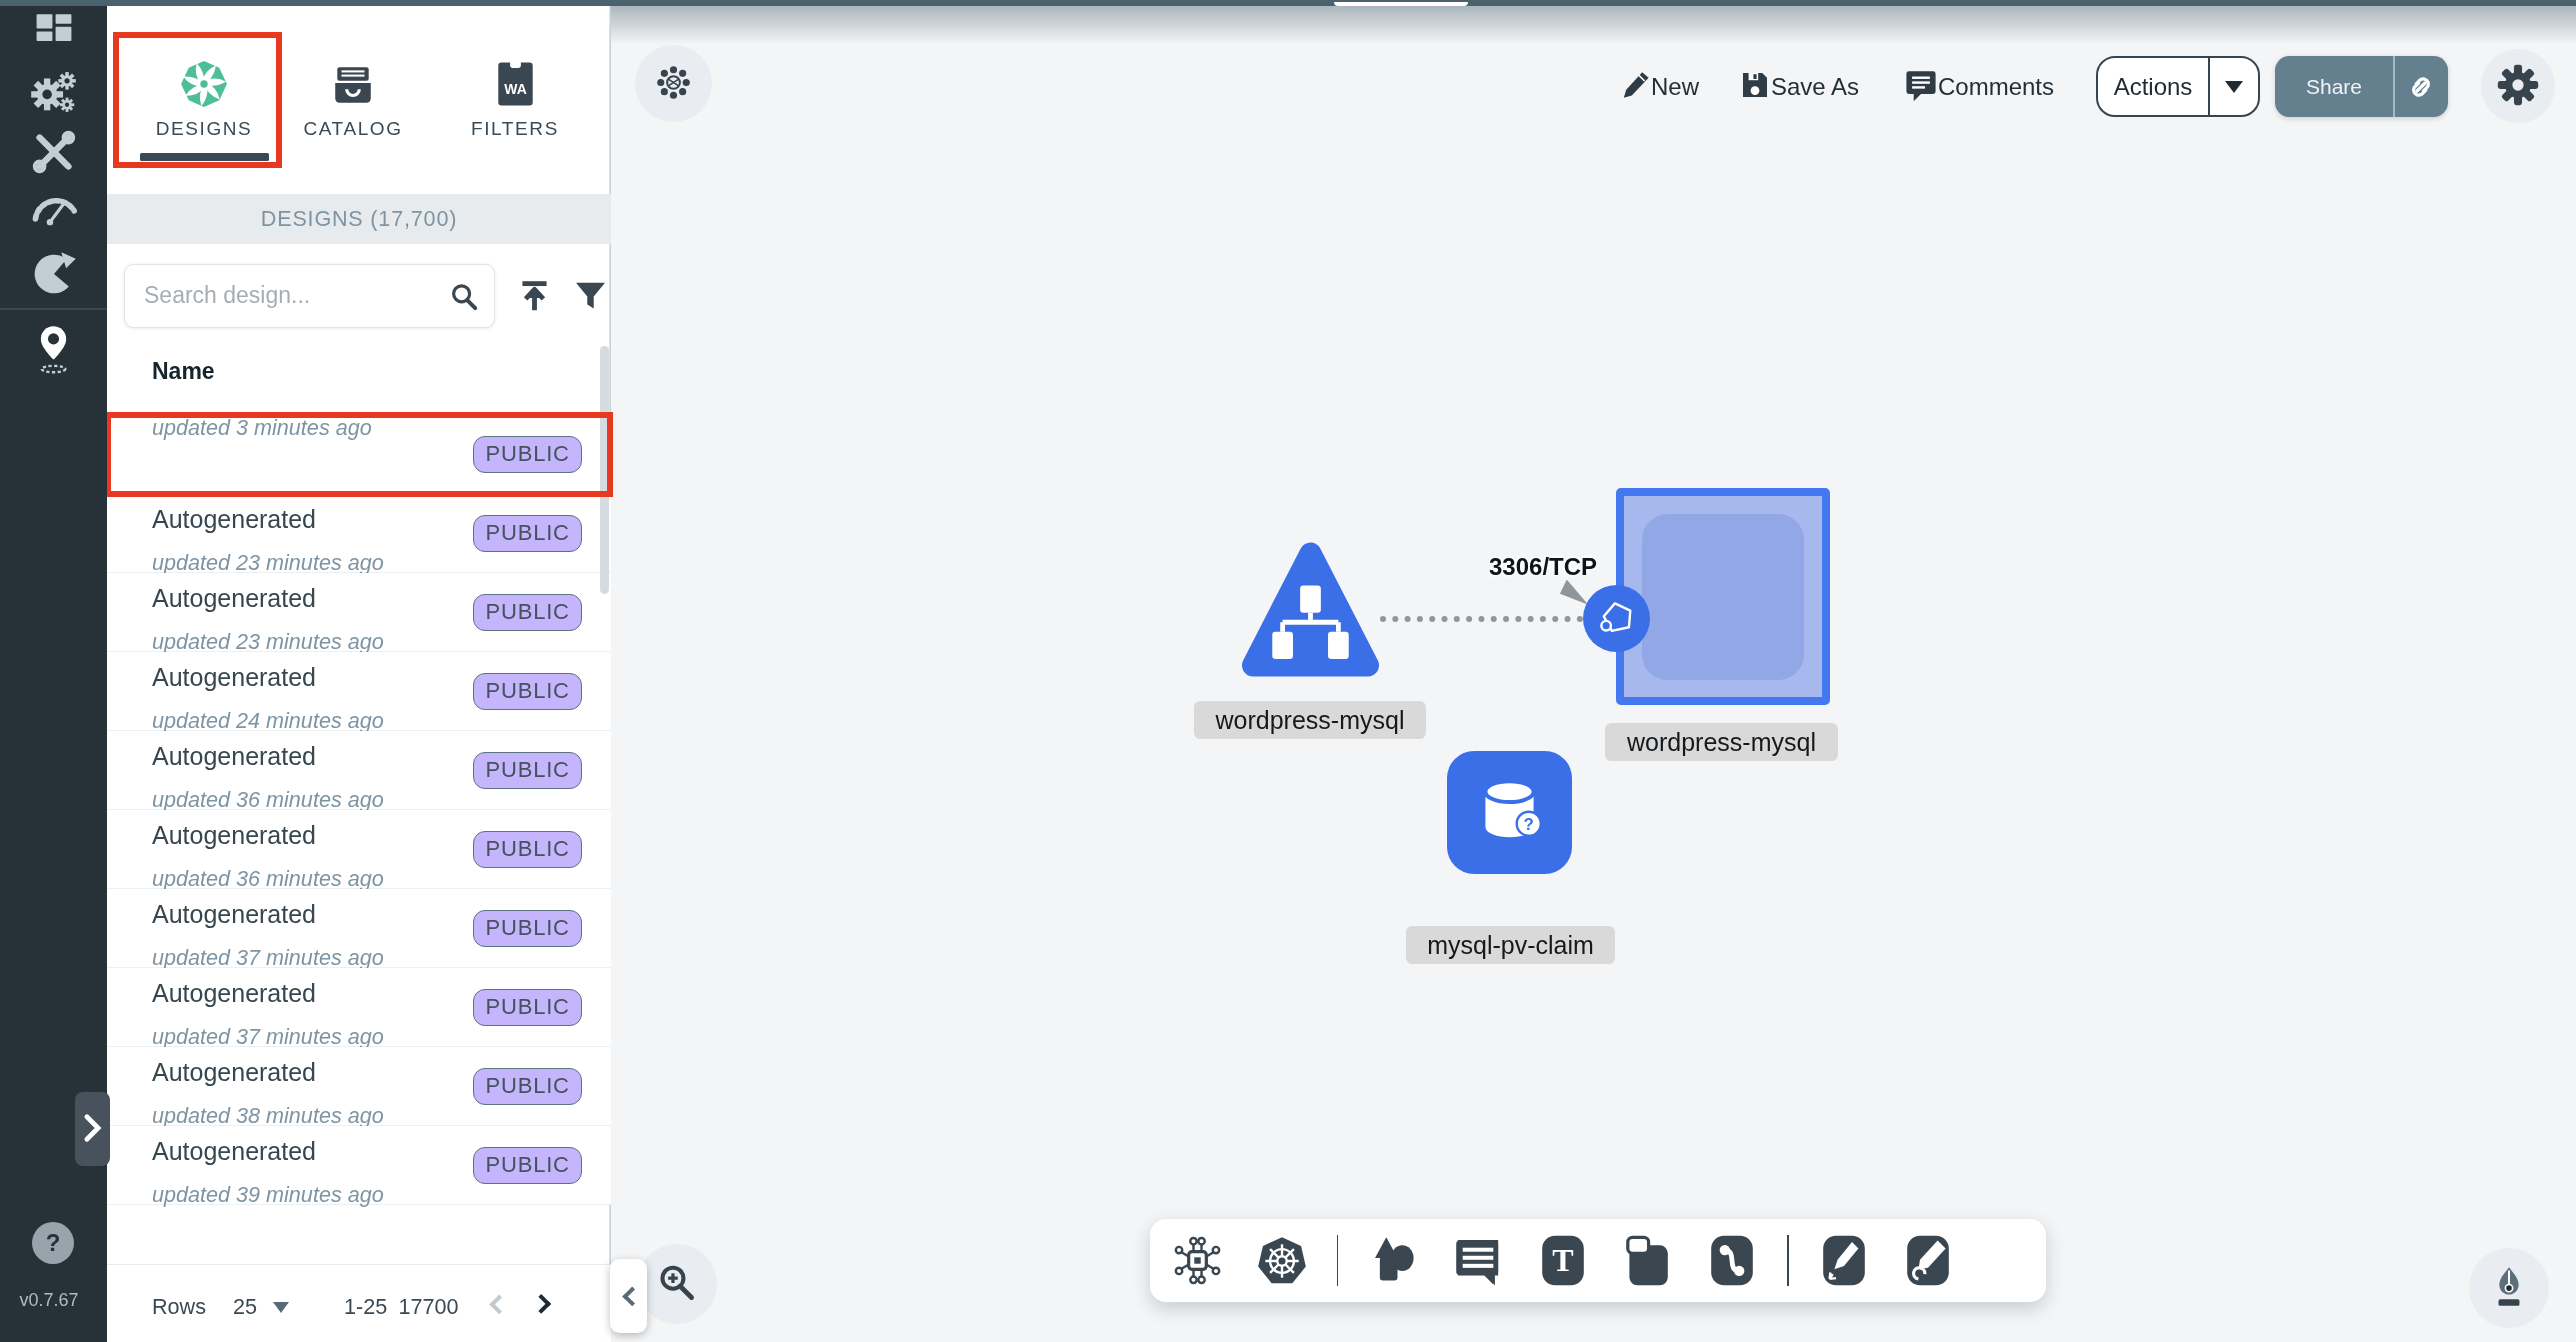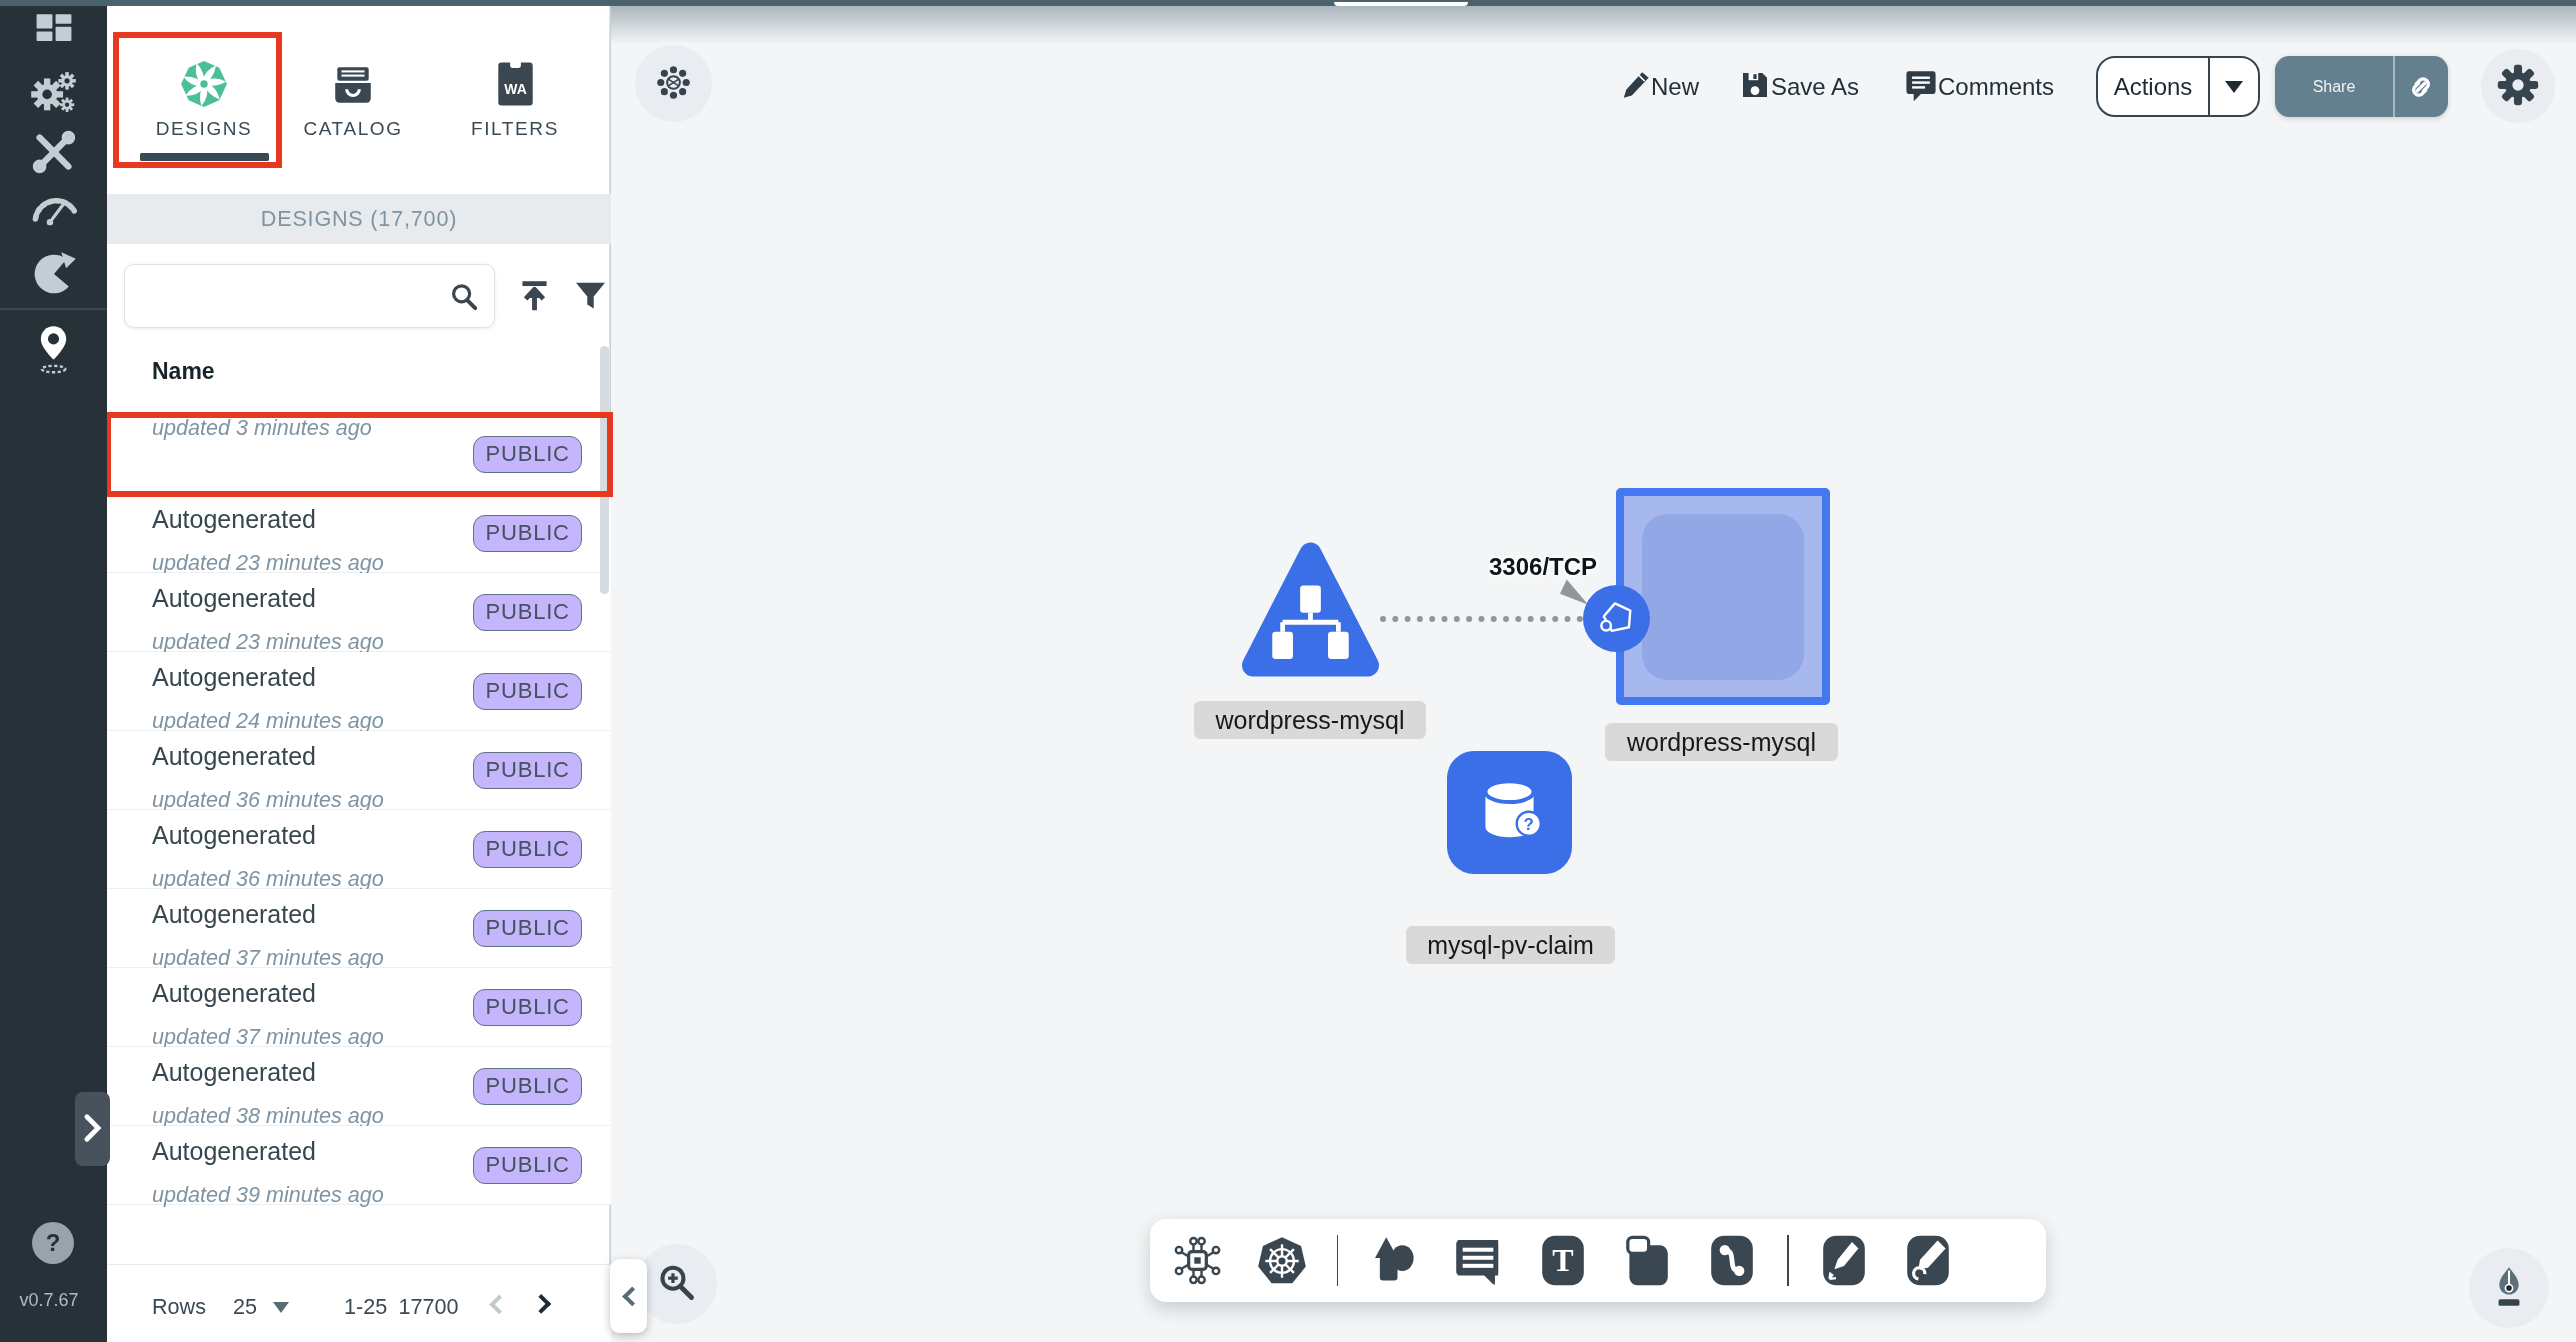--- a/index.html
+++ b/index.html
@@ -86,21 +86,21 @@
   .tbgroup .tblabel{font-size:24px;color:#22303a;}
   #tb-new{left:1008px;} #tb-save{left:1128px;} #tb-comments{left:1293px;}
   #actions-btn{position:absolute;left:1485px;top:50px;width:164px;height:61px;background:#fff;border:2.4px solid #37444e;
     border-radius:19px;display:flex;align-items:center;cursor:pointer;}
   #actions-btn .albl{width:110px;text-align:center;font-size:24px;color:#1f2a33;}
   #actions-btn .adiv{width:1.6px;height:100%;background:#37444e;}
   #actions-btn .acaret{flex:1;display:flex;align-items:center;justify-content:center;}
   #actions-btn .acaret i{width:0;height:0;border-left:9.6px solid transparent;border-right:9.6px solid transparent;border-top:12px solid #1f2a33;}
   #share-btn{position:absolute;left:1664px;top:50px;width:173px;height:61px;background:var(--share-slate);
     border-radius:14.4px;display:flex;align-items:center;cursor:pointer;box-shadow:0 1.6px 4.8px rgba(0,0,0,.15);}
-  #share-btn .slbl{width:118px;text-align:center;font-size:16px;color:#f0f3f5;}
+  #share-btn .slbl{width:118px;text-align:center;font-size:21px;color:#f0f3f5;}
   #share-btn .sdiv{width:1.6px;height:100%;background:rgba(255,255,255,.45);}
   #share-btn .slink{flex:1;display:flex;align-items:center;justify-content:center;}
 
   
   #edge{position:absolute;left:769px;top:610px;width:203px;height:0;border-top:6.4px dotted #8f979d;}
   #edge-label{position:absolute;left:878px;top:547px;font-size:24px;font-weight:600;color:#0f1418;
     text-shadow:0 0 4.8px #fff,0 0 4.8px #fff,0 0 6.4px #fff;}
   #edge-callout{position:absolute;left:949px;top:574px;width:29px;height:27px;background:#8f979d;
     clip-path:polygon(20% 0,100% 88%,0 55%);transform:rotate(4deg);}
   #node-deployment{position:absolute;left:629px;top:535px;width:141px;height:137px;cursor:pointer;}
@@ -276,20 +276,21 @@
     </div>
     <div class="tlabel">FILTERS</div>
   </div>
   <div id="tab-underline"></div>
   <div id="redbox-tab"></div>
 
   <div id="panel-title-band">DESIGNS (17,700)</div>
 
   <div id="search-row">
     <div id="search-box">
+      <input type="text" placeholder="Search design..." style="">
       <span id="search-icon">
         <svg width="32" height="32" viewBox="0 0 40 40">
             <circle cx="17" cy="16" r="10" fill="none" stroke="#3a4650" stroke-width="4"></circle>
             <line x1="24" y1="24" x2="34" y2="34" stroke="#3a4650" stroke-width="5" stroke-linecap="round"></line>
           </svg>
       </span>
     </div>
     <span id="upload-icon">
       <svg width="37" height="37" viewBox="0 0 46 46">
           <line x1="8" y1="7" x2="38" y2="7" stroke="#3a4650" stroke-width="6"></line>

